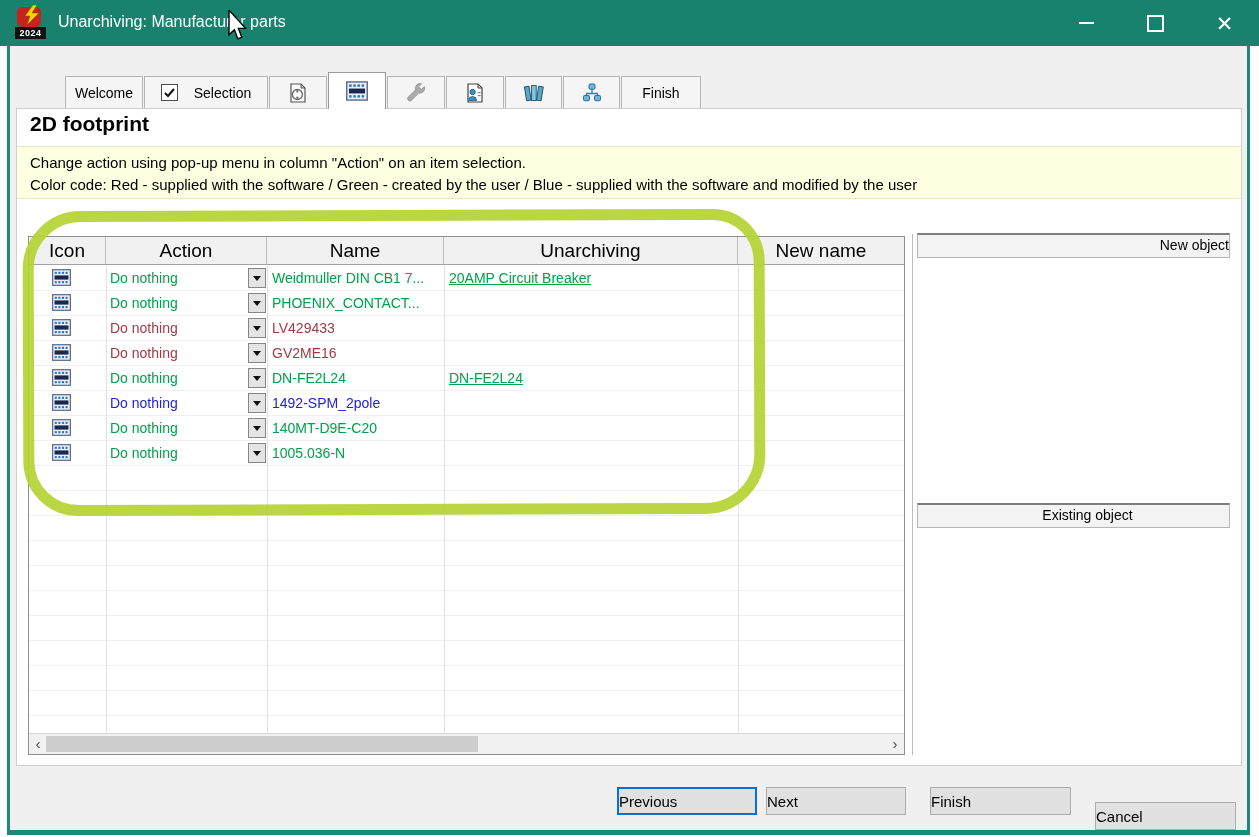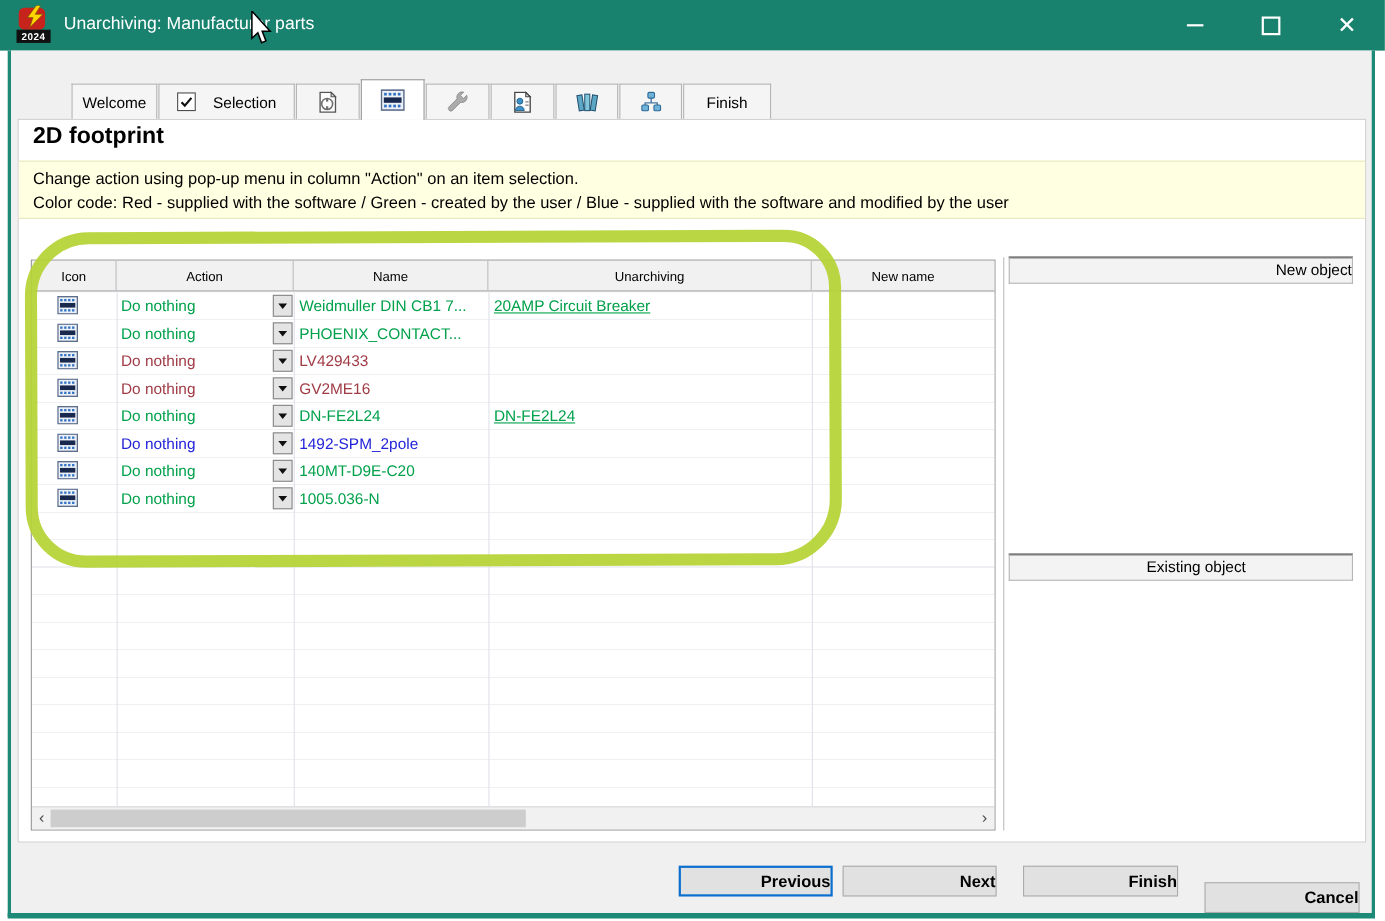--- a/index.html
+++ b/index.html
@@ -33,21 +33,21 @@
                  border:1px solid #cfcfcf;box-sizing:border-box;z-index:1;}
   .heading{position:absolute;left:30px;top:112px;font-size:21px;font-weight:bold;z-index:2;}
   .notice{position:absolute;left:17px;top:146px;width:1224px;height:53px;background:#FFFFE1;
           border-top:1px solid #e7e7c2;border-bottom:1px solid #e7e7c2;box-sizing:border-box;
           font-size:15px;line-height:22px;padding:5px 0 0 13px;z-index:2;}
   
   .dtable{position:absolute;left:28px;top:236px;width:877px;height:519px;border:1px solid #8f8f8f;
           background:#fff;box-sizing:border-box;z-index:2;}
   .thead{position:absolute;left:0;top:0;width:875px;height:28px;background:#f1f1f1;
          border-bottom:1px solid #a3a3a3;box-sizing:border-box;display:flex;}
-  .th{box-sizing:border-box;border-right:1px solid #bdbdbd;display:flex;align-items:center;justify-content:center;font-size:12px;}
+  .th{box-sizing:border-box;border-right:1px solid #bdbdbd;display:flex;align-items:center;justify-content:center;font-size:19px;}
   .tbody{position:absolute;left:0;top:29px;width:875px;height:467px;
          background:repeating-linear-gradient(to bottom,#ffffff 0 24px,#eef0f4 24px 25px);}
   .vl{position:absolute;top:29px;height:467px;width:1px;background:#dfe2e8;z-index:2;}
   .trow{position:absolute;left:0;width:875px;height:25px;}
   .cicon{position:absolute;left:23px;top:3px;}
   .ca{position:absolute;left:81px;top:4px;font-size:14px;white-space:nowrap;}
   .combo{position:absolute;left:219px;top:2px;width:18px;height:20px;background:#e4e4e4;border:1px solid #858585;
          box-sizing:border-box;display:flex;align-items:center;justify-content:center;}
   .tri{width:0;height:0;border-left:4px solid transparent;border-right:4px solid transparent;border-top:5px solid #101010;}
   .cn{position:absolute;left:243px;top:4px;width:168px;font-size:14px;white-space:nowrap;overflow:hidden;}
@@ -59,21 +59,21 @@
   .sb-thumb{position:absolute;left:17px;top:2px;width:432px;height:16px;background:#cdcdcd;}
   
   .divider{position:absolute;left:912px;top:234px;width:1px;height:521px;background:#bdbdbd;z-index:2;}
   .phead{position:absolute;left:917px;width:313px;height:25px;background:#f3f3f3;border:1px solid #b6b6b6;
          border-top:2px solid #7e7e7e;box-sizing:border-box;text-align:center;font-size:14px;line-height:21px;z-index:2;}
   
   .oval{position:absolute;left:23px;top:210px;width:720px;height:283px;border:11px solid #B5D334;
         border-radius:58px 52px 60px 55px;z-index:6;opacity:.93;transform:rotate(-.2deg);}
   
   .btn{position:absolute;top:787px;height:28px;background:#e1e1e1;border:1px solid #acacac;box-sizing:border-box;
-       font-size:15px;display:flex;align-items:center;justify-content:flex-end;z-index:2;font-weight:bold;}
+       font-size:15px;display:flex;align-items:center;justify-content:flex-start;z-index:2;}
   .btn.focus{border:2px solid #0b6fd0;}
   
   .cursor{position:absolute;left:227px;top:10px;z-index:50;}
 </style>
 </head>
 <body>
 
 <div class="titlebar">
   <div class="app-icon">
     <div class="ai-red"></div>

